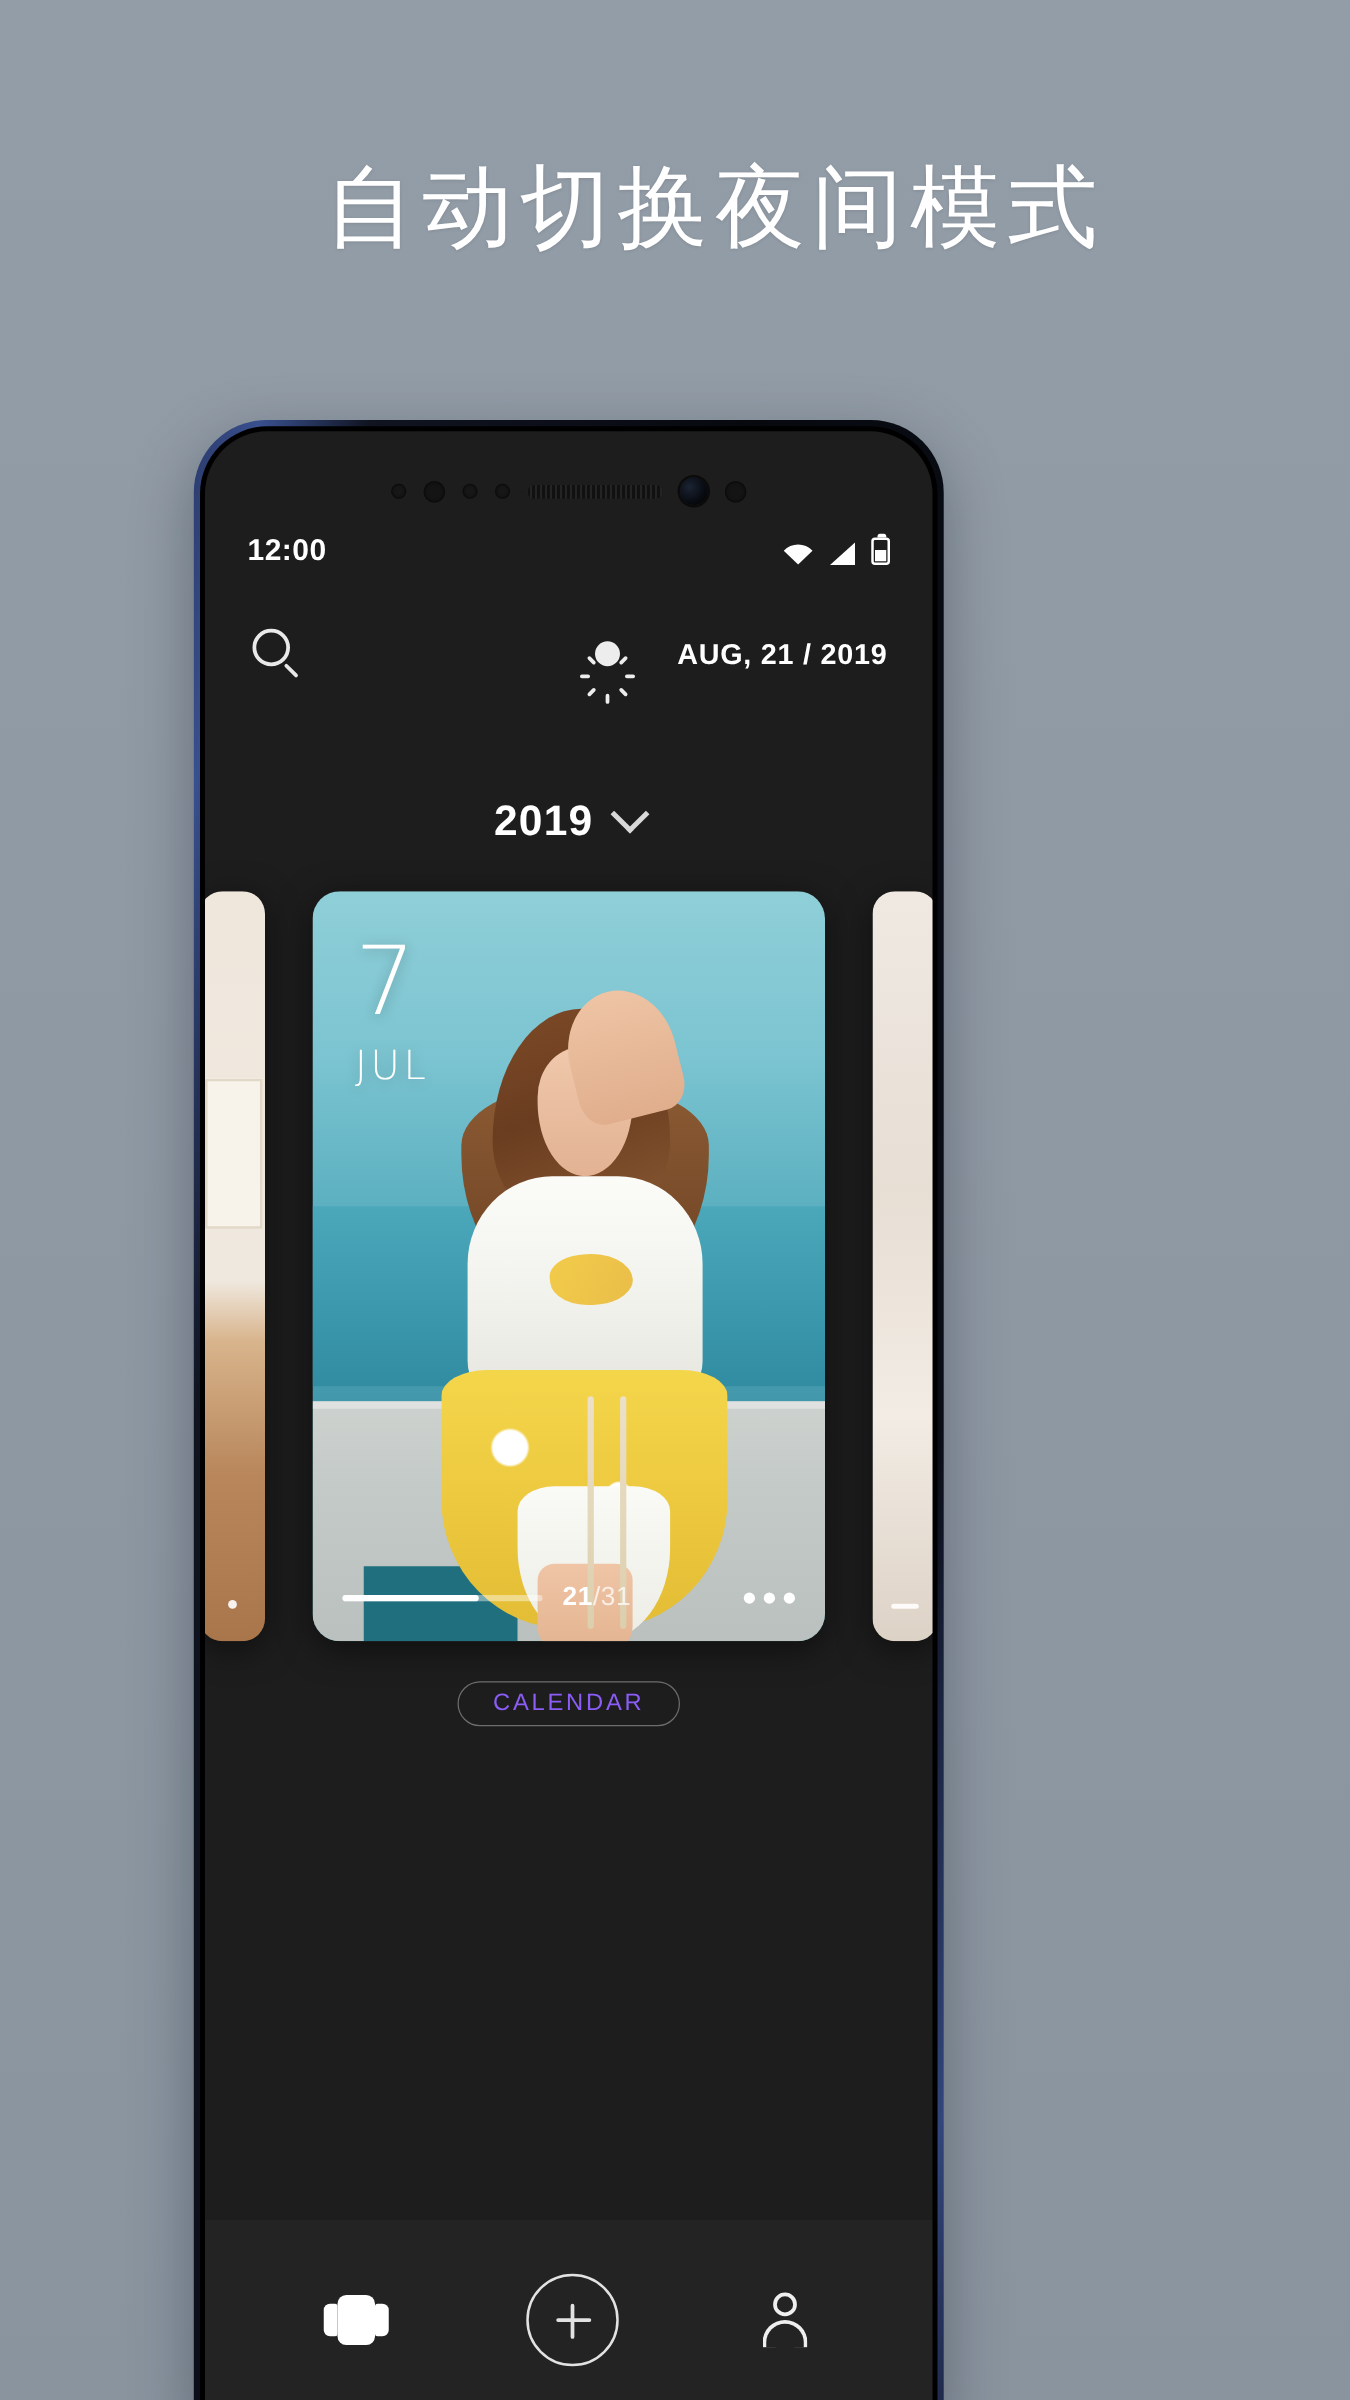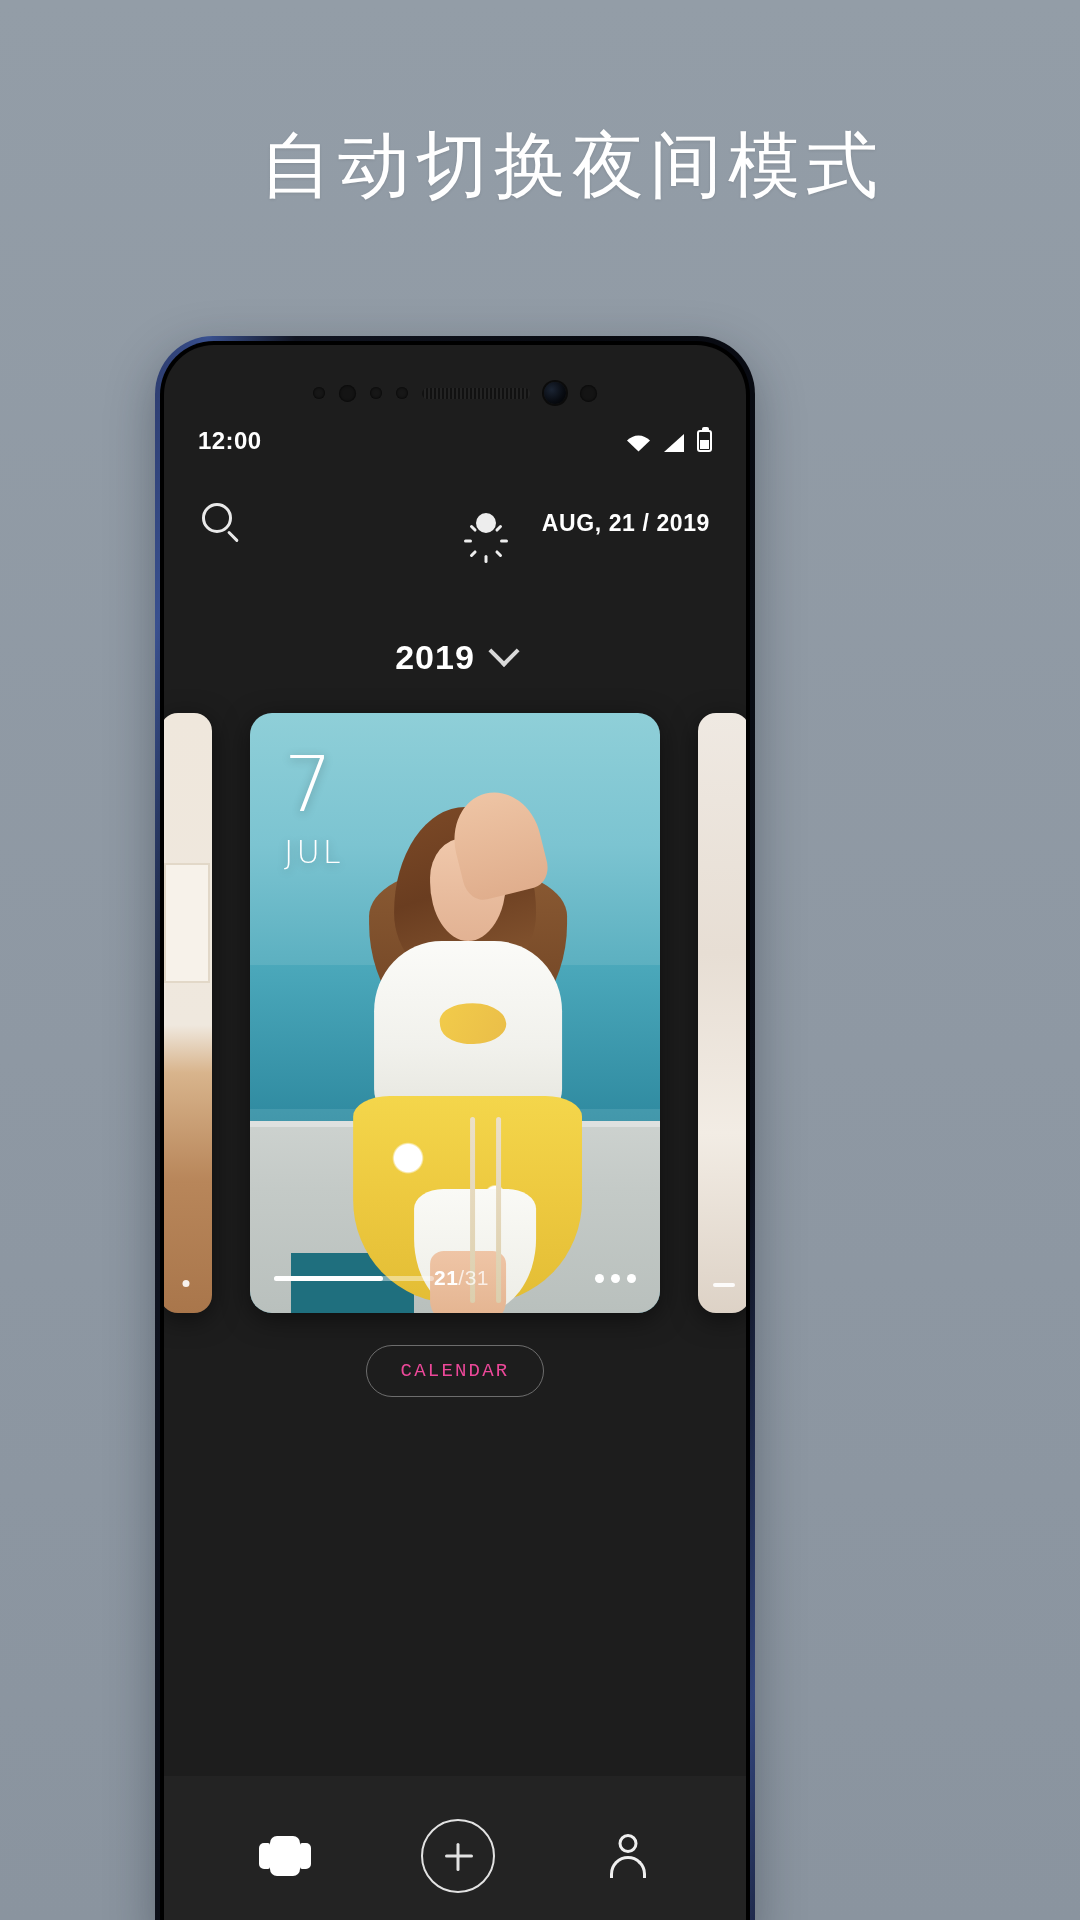--- a/index.html
+++ b/index.html
@@ -173,41 +173,41 @@
     background:linear-gradient(180deg,#ece0c8,#dccfae); border-radius:3px; }
 
   .card-date{ position:absolute; left:34px; top:38px; color:#fff; z-index:3;
     text-shadow:0 2px 10px rgba(0,0,0,.25); }
   .card-day{ font-size:76px; font-weight:300; line-height:.9;
     font-family:"DejaVu Sans", sans-serif; }
   .card-mon{ font-size:32px; font-weight:300; letter-spacing:3px; margin-top:14px;
     font-family:"DejaVu Sans", sans-serif; }
 
   .card-foot{ position:absolute; left:0; bottom:0; width:100%; height:70px; z-index:3;
-    display:flex; align-items:center; padding:0 24px; }
+    display:flex; align-items:center; padding:0 24px; gap:16px; }
   .progress{ position:relative; width:160px; height:5px; border-radius:3px;
     background:rgba(255,255,255,.42); }
   .progress i{ position:absolute; left:0; top:0; height:100%; width:68%;
     background:#fff; border-radius:3px; display:block; }
   .counter{ font-size:21px; color:rgba(255,255,255,.75); letter-spacing:.5px;}
   .counter b{ color:#fff; font-weight:bold; }
   .dots3{ margin-left:auto; display:flex; gap:7px; }
   .dots3 i{ width:9px; height:9px; border-radius:50%; background:#fff; display:block; }
 
   .side-mark{ position:absolute; bottom:26px; left:50%; transform:translateX(-50%);
     width:7px; height:7px; border-radius:50%; background:#fff; opacity:.9; }
   .side-bar{ position:absolute; bottom:26px; left:50%; transform:translateX(-50%);
     width:22px; height:4px; border-radius:3px; background:#fff; opacity:.9; }
 
   
   .cal-wrap{ position:absolute; top:1000px; left:0; width:100%;
     display:flex; justify-content:center; z-index:4; }
-  .cal-btn{ min-width:178px; height:52px; border:1px solid #6d6d6d; border-radius:26px;
+  .cal-btn{ min-width:178px; height:36px; border:1px solid #6d6d6d; border-radius:26px;
     display:flex; align-items:center; justify-content:center;
-    color:#ec4899; font-size:19px; letter-spacing:2.2px; background:transparent; cursor:pointer;font-family:Liberation Mono, monospace; }
+    color:#8b5cf6; font-size:19px; letter-spacing:2.2px; background:transparent; cursor:pointer; }
 
   
   .bottomnav{ position:absolute; left:0; bottom:0; width:100%; height:160px;
     background:#232323; display:flex; align-items:center; justify-content:space-around;
     padding:0 40px; z-index:5; }
   .nav-cards{ position:relative; width:52px; height:44px; }
   .nav-cards .c-mid{ position:absolute; left:11px; top:2px; width:30px; height:40px;
     background:#fff; border-radius:7px; }
   .nav-cards .c-l{ position:absolute; left:0; top:9px; width:11px; height:26px;
     background:#fff; border-radius:5px 2px 2px 5px; }

